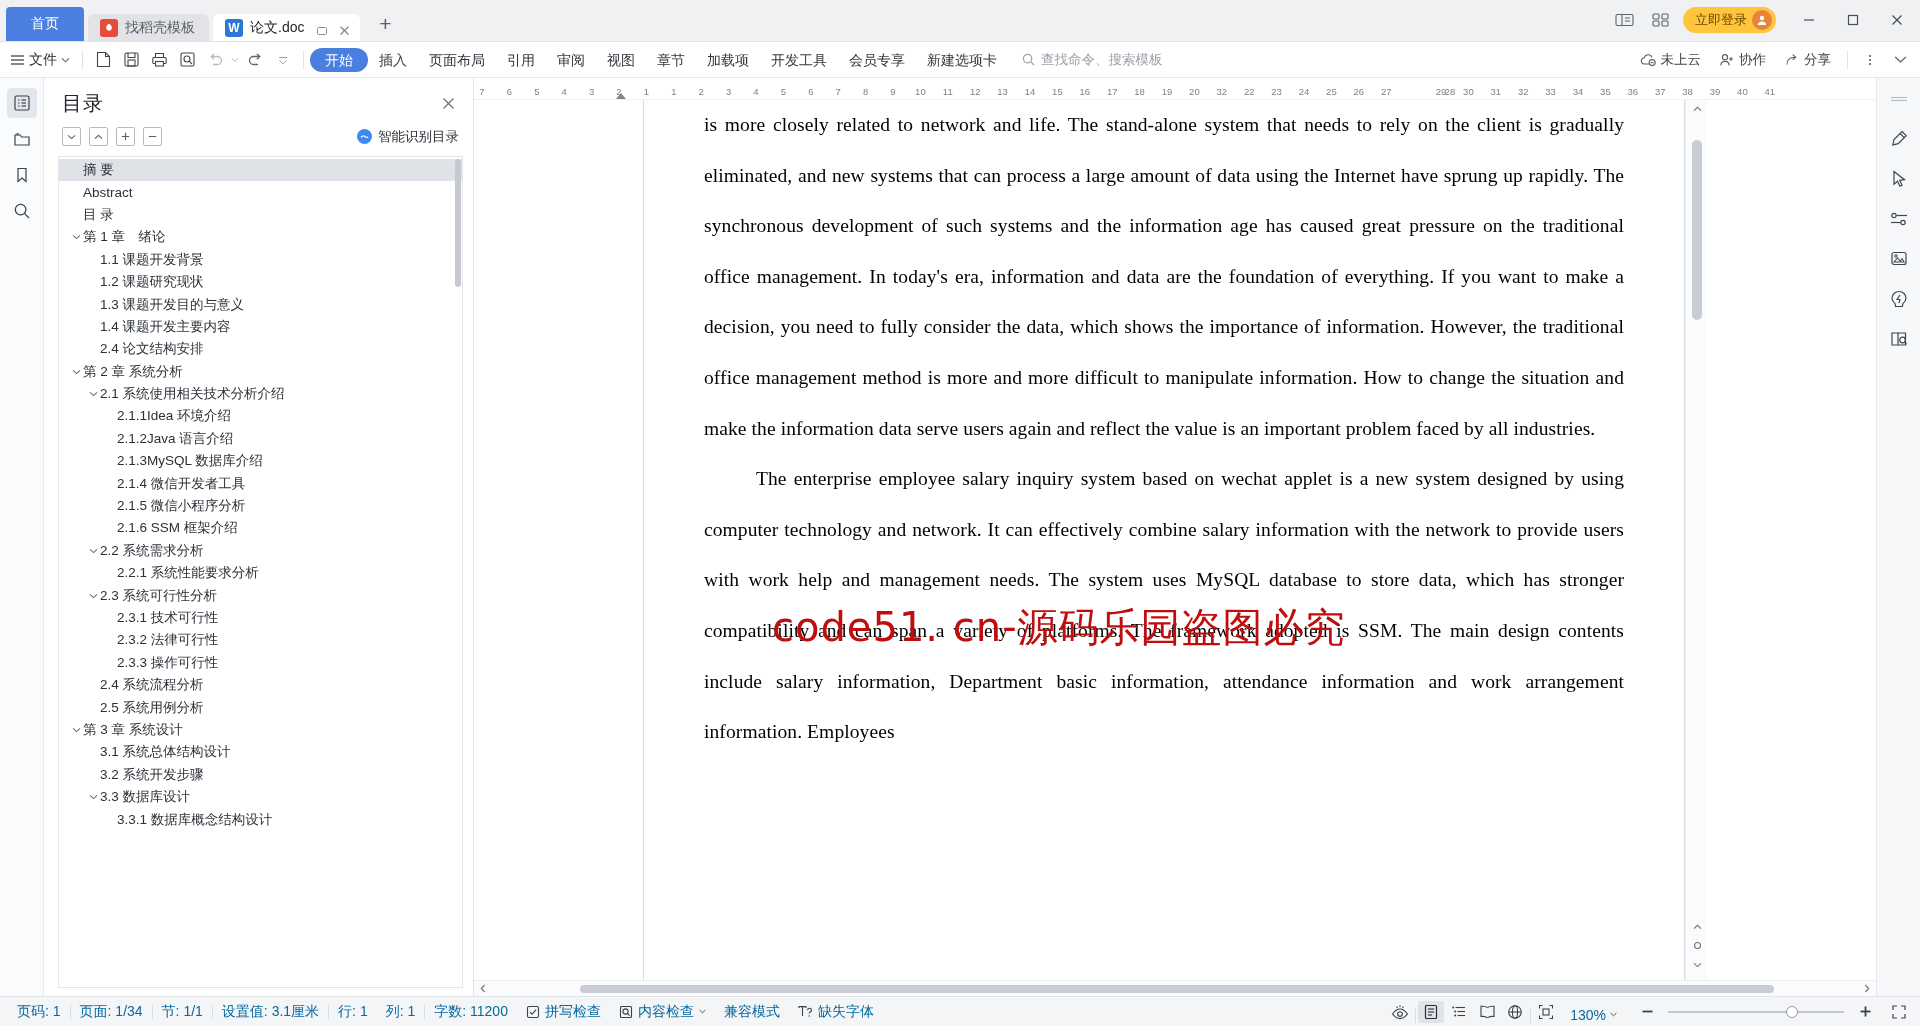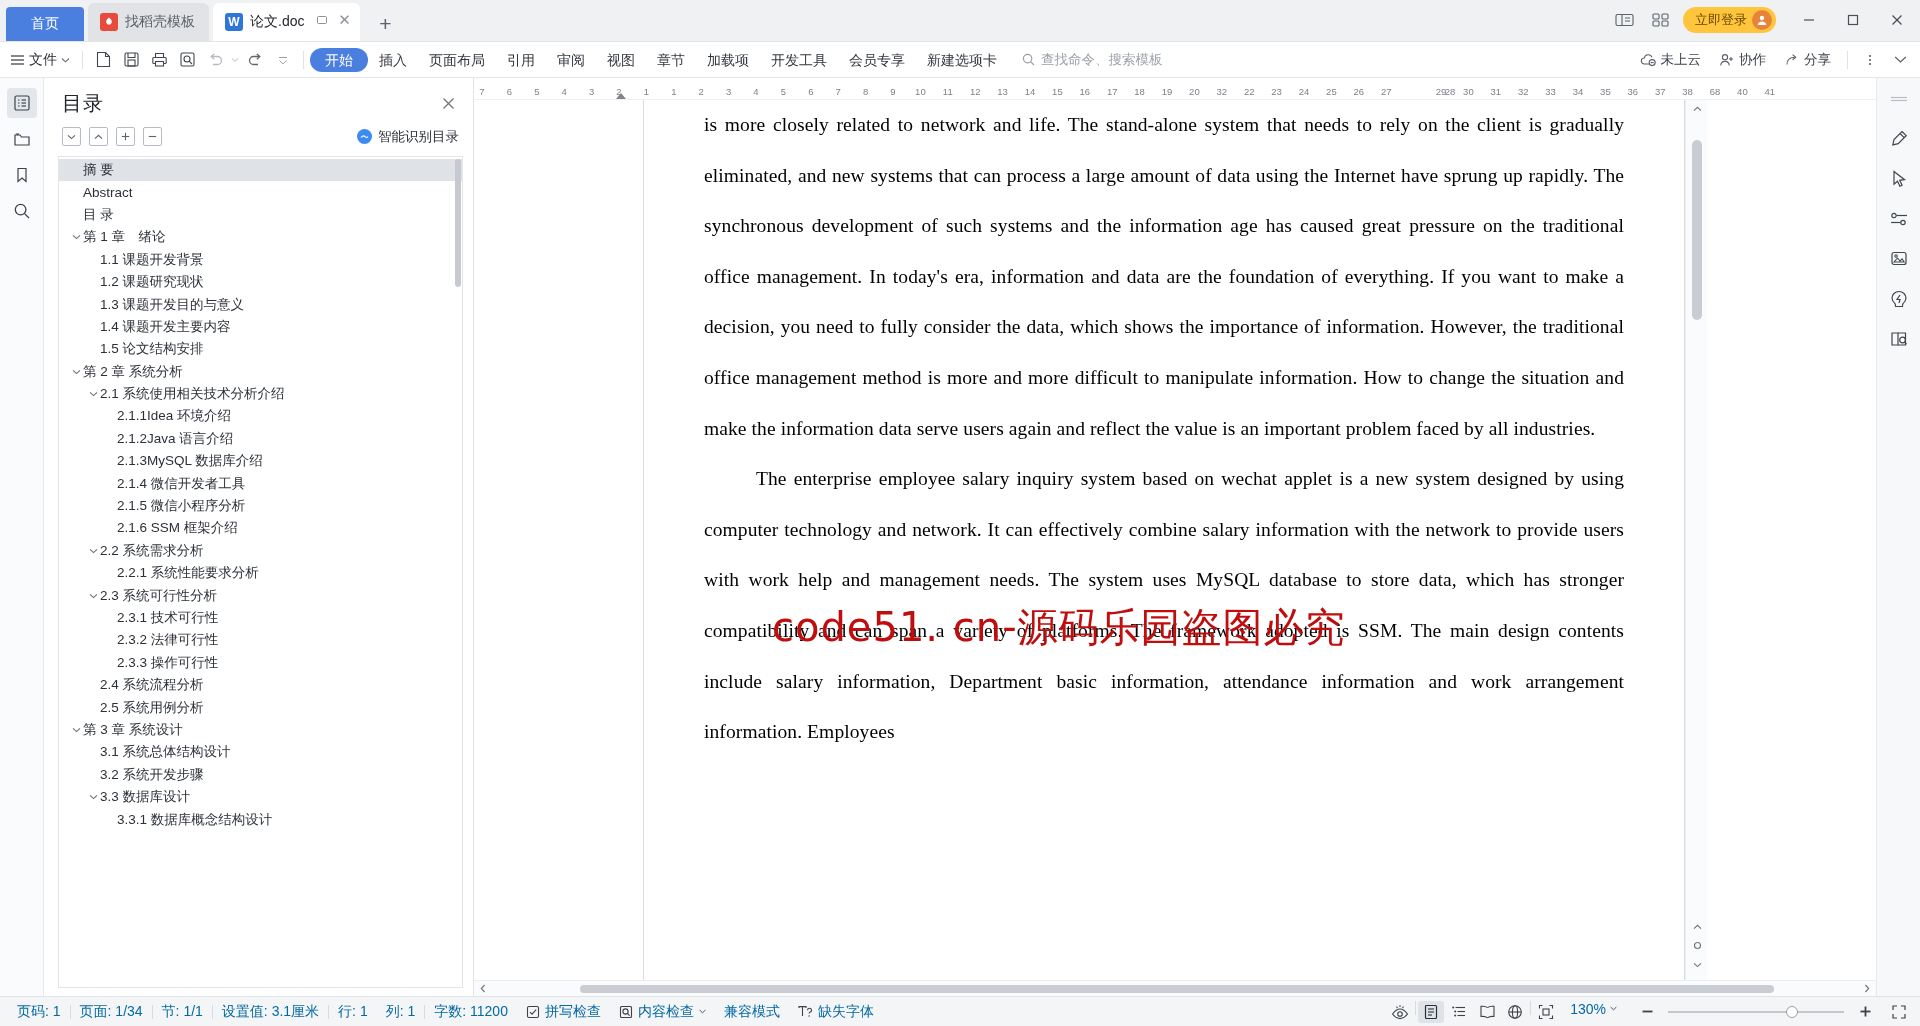--- a/index.html
+++ b/index.html
@@ -18,21 +18,21 @@
     height: 42px; background: #f0f1f3; display: flex; align-items: flex-end;
     position: relative; flex: 0 0 42px; border-bottom: 1px solid #e2e4e8;
   }
   .tabs-row { display: flex; align-items: flex-end; height: 42px; padding-left: 0; }
   .home-tab {
     width: 78px; height: 34px; background: #4a7fe0; color: #fff;
     display: flex; align-items: center; justify-content: center;
     font-size: 14px; border-radius: 4px 4px 0 0; margin-left: 6px;
   }
   .doc-tab {
-    height: 38px; display: flex; align-items: center; gap: 7px;
+    height: 27px; display: flex; align-items: center; gap: 7px;
     padding: 0 14px 0 12px; font-size: 14px; color: #4a4f57;
     border-radius: 6px 6px 0 0; margin-left: 4px; position: relative;
     max-width: 230px; white-space: nowrap;
   }
   .doc-tab.inactive { background: #e2e3e6; color: #5b6069; }
   .doc-tab.active { background: #ffffff; color: #22252a; padding-right: 56px; }
   .tab-ico { width: 18px; height: 18px; border-radius: 3px; flex:0 0 18px;
     display:flex; align-items:center; justify-content:center; font-size:12px; color:#fff; font-weight:bold;}
   .ico-red { background: #e64b3c; }
   .ico-blue { background: #2f76d9; }
@@ -161,21 +161,21 @@
   .hs-track { flex:1 1 auto; height:8px; position:relative; }
   .hs-thumb { position:absolute; left:88px; right:84px; top:0; height:8px; background:#c9cdd3; border-radius:4px; }
 
   
   .statusbar {
     height: 30px; flex:0 0 30px; background:#f4f5f7; border-top:1px solid #e2e4e8;
     display:flex; align-items:center; font-size:14px; color:#0369a1; padding: 0 8px;
   }
   .sb-item { padding: 0 9px; white-space:nowrap; display:flex;align-items:center;gap:5px; }
   .sb-div { width:1px;height:14px;background:#d8dbe0; }
-  .sb-right { margin-left:auto; display:flex; align-items:flex-start; gap:2px; }
+  .sb-right { margin-left:auto; display:flex; align-items:flex-end; gap:2px; }
   .sb-ico { width:26px;height:22px;display:flex;align-items:center;justify-content:center;color:#3c414a; }
   .sb-ico.act { background:#dfe3e8; border-radius:3px; }
   .zoom-slider { display:flex; align-items:center; gap:8px; padding:0 6px; }
   .zs-line { width:176px;height:2px;background:#c3c7cd;position:relative; }
   .zs-knob { position:absolute; left:118px; top:-5px; width:12px;height:12px;border-radius:50%;
       background:#fff;border:1.5px solid #9aa0a8; }
   svg { display:block; }
 </style>
 </head>
 <body>
@@ -505,21 +505,21 @@
             <div class="toc-item">
               <span class="caret" style="margin-left: 27px;"></span>
               <span class="toc-text">1.3 课题开发目的与意义</span>
             </div>
             <div class="toc-item">
               <span class="caret" style="margin-left: 27px;"></span>
               <span class="toc-text">1.4 课题开发主要内容</span>
             </div>
             <div class="toc-item">
               <span class="caret" style="margin-left: 27px;"></span>
-              <span class="toc-text">1.5 论文结构安排</span>
+              <span class="toc-text">2.4 论文结构安排</span>
             </div>
             <div class="toc-item">
               <span class="caret" style="margin-left: 10px;">
                 <svg width="9" height="6" viewBox="0 0 9 6">
                   <path d="M1 1.3L4.5 4.6 8 1.3" fill="none" stroke="#6b707a" stroke-width="1.1"></path>
                 </svg>
               </span>
               <span class="toc-text">第 2 章  系统分析</span>
             </div>
             <div class="toc-item">
@@ -668,21 +668,21 @@
             <span class="rtick" style="left: 967px;">29</span>
             <span class="rtick" style="left: 994.4px;">30</span>
             <span class="rtick" style="left: 1021.8px;">31</span>
             <span class="rtick" style="left: 1049.2px;">32</span>
             <span class="rtick" style="left: 1076.6px;">33</span>
             <span class="rtick" style="left: 1104px;">34</span>
             <span class="rtick" style="left: 1131.4px;">35</span>
             <span class="rtick" style="left: 1158.8px;">36</span>
             <span class="rtick" style="left: 1186.2px;">37</span>
             <span class="rtick" style="left: 1213.6px;">38</span>
-            <span class="rtick" style="left: 1241px;">68</span>
+            <span class="rtick" style="left: 1241px;">39</span>
             <span class="rtick" style="left: 1268.4px;">40</span>
             <span class="rtick" style="left: 1295.8px;">41</span>
           </div>
         <div class="ruler-marker" style="left:142px"></div>
       </div>
 
       <div class="canvas">
         <div class="page">
           <div class="ptext">
             <p>is more closely related to network and life. The stand-alone system that needs to rely on the client is gradually eliminated, and new systems that can process a large amount of data using the Internet have sprung up rapidly. The synchronous development of such systems and the information age has caused great pressure on the traditional office management. In today's era, information and data are the foundation of everything. If you want to make a decision, you need to fully consider the data, which shows the importance of information. However, the traditional office management method is more and more difficult to manipulate information. How to change the situation and make the information data serve users again and reflect the value is an important problem faced by all industries.</p>

